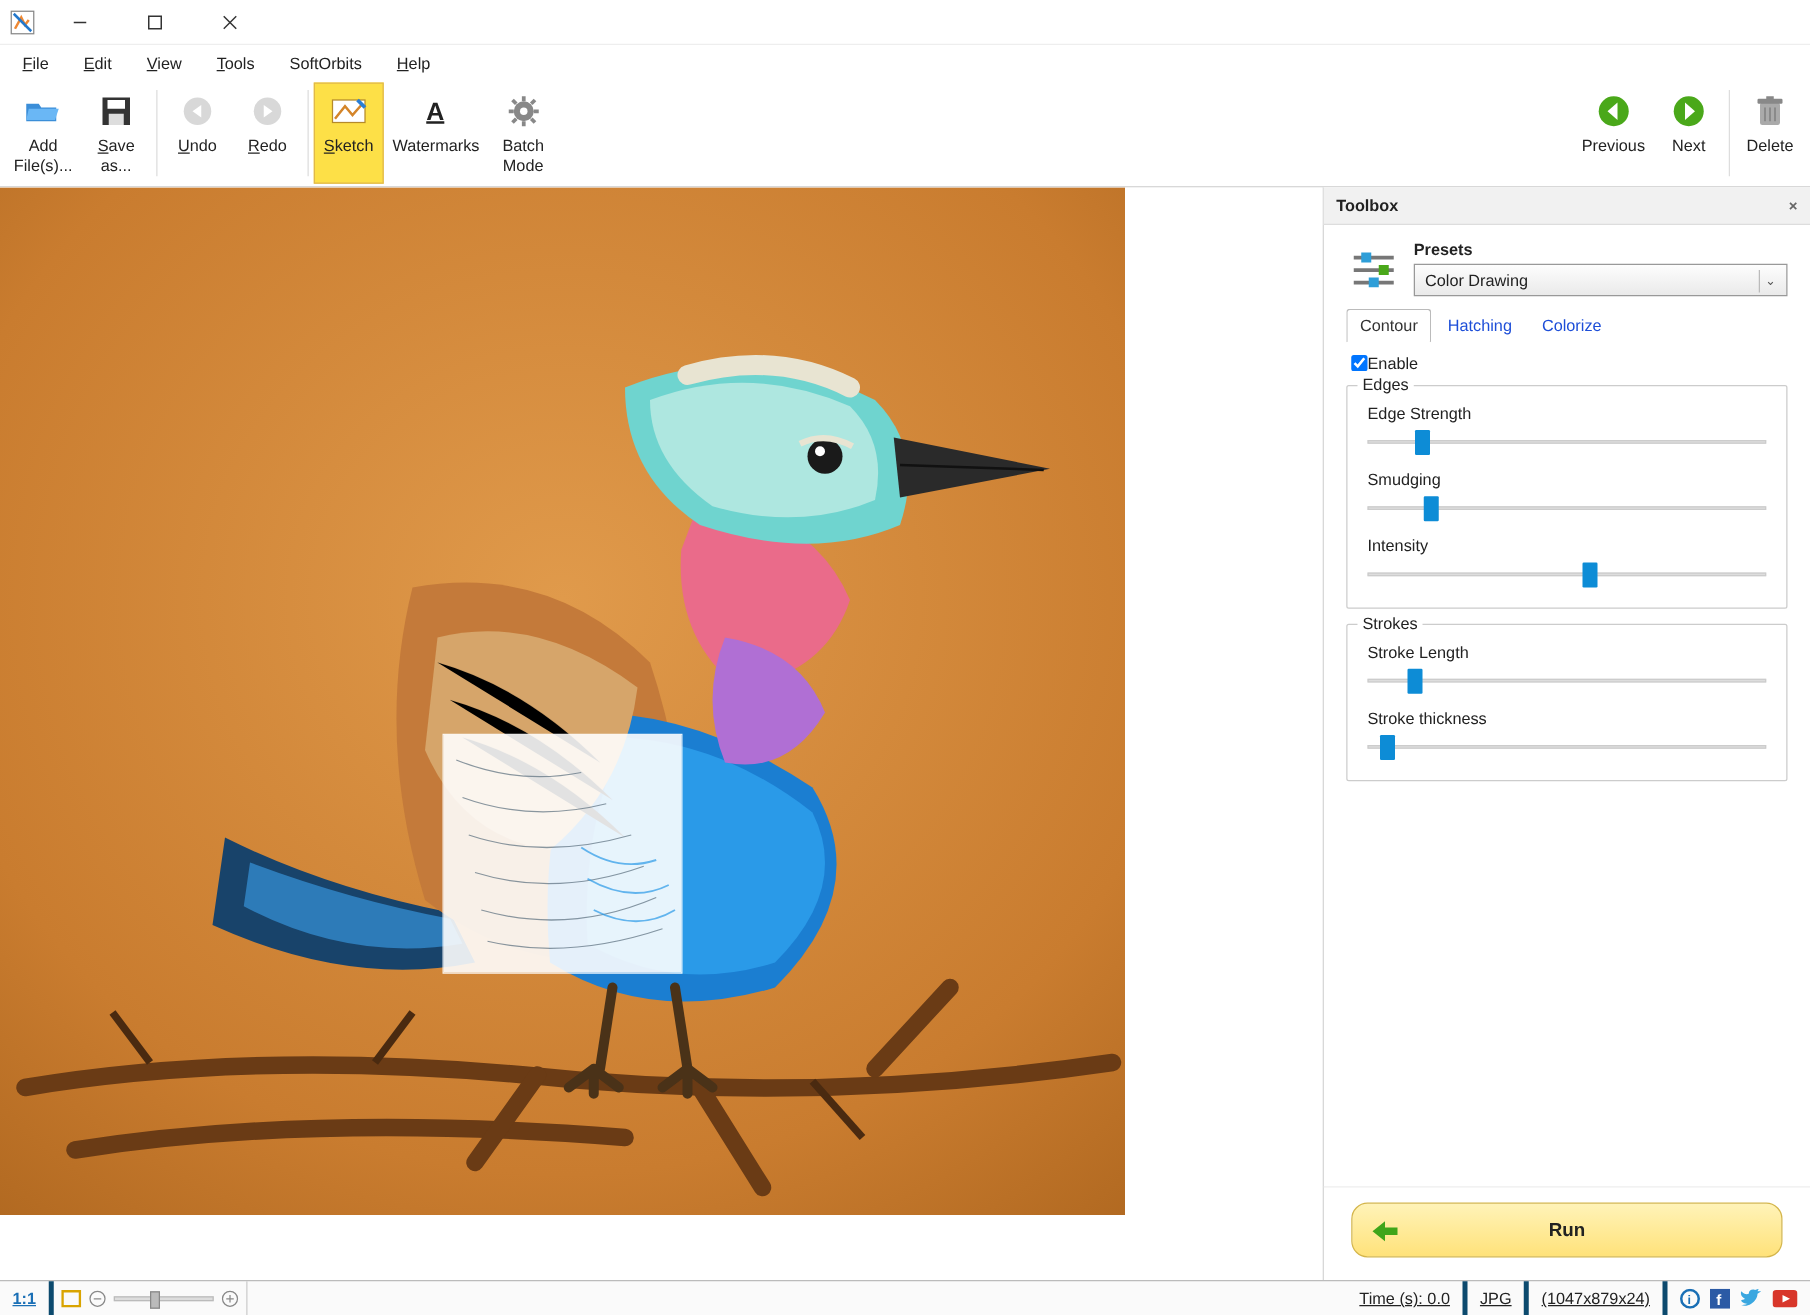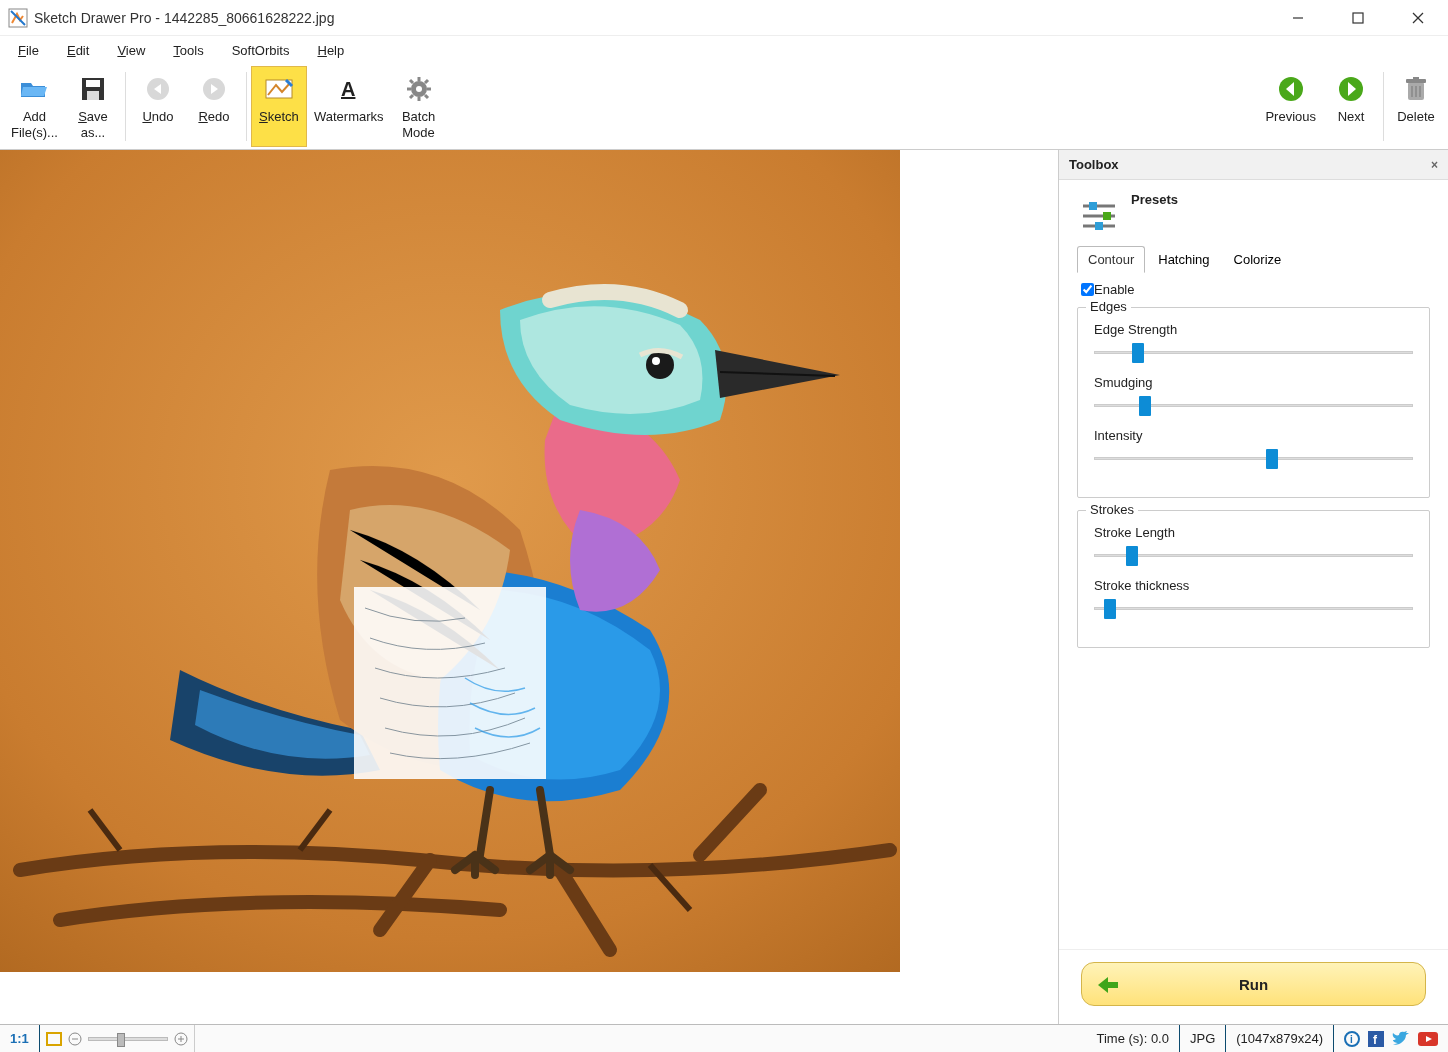--- a/index.html
+++ b/index.html
@@ -33,54 +33,53 @@
 .style-row .label { width: 84px; }
 .style-row .combo { flex: 1; display: flex; align-items: center; justify-content: center; border: 1px solid transparent; height: 24px; position: relative; }
 .style-row .combo .arrow { position: absolute; right: 2px; top: 3px; width: 16px; height: 16px; display: flex; align-items: center; justify-content: center; border: 1px solid #aaa; font-size: 9px; }
 .presets-row { display: flex; align-items: flex-start; gap: 10px; margin-bottom: 10px; }
 .presets-row .preset-icon { width: 44px; height: 44px; display: flex; align-items: center; justify-content: center; }
 .presets-row .preset-right { flex: 1; }
 .presets-row .preset-title { font-weight: 700; margin-bottom: 4px; }
 .presets-row .preset-combo { height: 26px; border: 1px solid #999; background: linear-gradient(#fdfdfd,#eaeaea); display: flex; align-items: center; padding: 0 8px; position: relative; }
 .presets-row .preset-combo .chev { position: absolute; right: 4px; top: 4px; width: 18px; height: 18px; display: flex; align-items: center; justify-content: center; border-left: 1px solid #bbb; font-size: 10px; color: #555;}
 .tabs { display: flex; gap: 2px; margin-bottom: 8px; border-bottom: 1px solid transparent; }
-.tabs .tab { padding: 5px 10px; border: 1px solid transparent; color: #000000; border-radius: 3px 3px 0 0; }
+.tabs .tab { padding: 5px 10px; border: 1px solid transparent; color: #1d4ed8; border-radius: 3px 3px 0 0; }
 .tabs .tab.active { border: 1px solid #bbb; border-bottom: 1px solid #fff; color: #333; background: #fff; }
 .enable-row { display: flex; align-items: center; gap: 0; margin: 6px 0 10px 4px; }
-.fieldset { border: 1px solid #ccc; border-radius: 2px; padding: 10px 12px 16px 12px; margin-bottom: 12px; position: relative; }
+.fieldset { border: 1px solid #ccc; border-radius: 2px; padding: 10px 12px 4px 12px; margin-bottom: 12px; position: relative; }
 .fieldset .legend { position: absolute; top: -9px; left: 8px; background: #fff; padding: 0 4px; font-size: 13px; }
 .slider-label { margin: 4px 0 4px 4px; }
 .slider { position: relative; height: 24px; margin: 0 4px 10px 4px; }
 .slider .track { position: absolute; left: 0; right: 0; top: 10px; height: 3px; background: #ddd; border: 1px solid #ccc; }
 .slider .thumb { position: absolute; top: 2px; width: 12px; height: 20px; background: #0d8cd6; border-radius: 1px; }
 .run-area { padding: 12px 22px 18px 22px; border-top: 1px solid #eee; }
 .run-btn { width: 100%; height: 44px; background: linear-gradient(#fff3b8,#ffe27a); border: 1px solid #d4b54a; border-radius: 13px; display: flex; align-items: center; justify-content: center; font-weight: 700; font-size: 15px; position: relative; }
 .run-btn .arrow-icon { position: absolute; left: 14px; top: 10px; }
 
 .statusbar { height: 28px; border-top: 1px solid #bbb; display: flex; align-items: center; background: #fafafa; font-size: 13px; }
-.statusbar .cell { padding: 0 10px; border-right: 1px solid #0c4a6e; height: 100%; display: flex; align-items: center; }
+.statusbar .cell { padding: 0 10px; border-right: 4px solid #0c4a6e; height: 100%; display: flex; align-items: center; text-decoration: underline; }
 .statusbar .zoom-area { display: flex; align-items: center; gap: 6px; padding: 0 6px; border-right: 1px solid #ccc; height: 100%; }
 .statusbar .zoom-track { width: 80px; height: 4px; background: #ddd; border: 1px solid #bbb; position: relative; }
 .statusbar .zoom-thumb { position: absolute; top: -5px; width: 8px; height: 14px; background: #bbb; border: 1px solid #888; }
 .statusbar .flex { flex: 1; }
 .statusbar .icons { display: flex; gap: 8px; padding: 0 10px; align-items: center; }
 svg { display: block; }
 </style>
 </head>
 <body>
 
 <div class="titlebar">
   <span class="app-icon">
     <svg width="20" height="20" viewBox="0 0 20 20">
         <rect x="1" y="1" width="18" height="18" fill="#fff" stroke="#888"></rect>
         <path d="M4 15 L9 6 L12 12 L15 8" stroke="#e83" fill="none" stroke-width="2"></path>
         <path d="M3 3 L17 17" stroke="#27c" stroke-width="2"></path>
       </svg>
   </span>
-  <span class="title">Sketch Drawer Pro - 1442285_80661628222.jpg</span>
   <div class="winbtn">
       <svg width="14" height="14">
         <line x1="2" y1="7" x2="12" y2="7" stroke="#333" stroke-width="1.2"></line>
       </svg>
     </div>
   <div class="winbtn">
       <svg width="14" height="14">
         <rect x="2" y="2" width="10" height="10" fill="none" stroke="#333" stroke-width="1.2"></rect>
       </svg>
     </div>
@@ -310,20 +309,24 @@
               <line x1="4" y1="8" x2="36" y2="8" stroke="#777" stroke-width="3"></line>
               <rect x="10" y="4" width="8" height="8" fill="#2e9ed8"></rect>
               <line x1="4" y1="18" x2="36" y2="18" stroke="#777" stroke-width="3"></line>
               <rect x="24" y="14" width="8" height="8" fill="#4aa81a"></rect>
               <line x1="4" y1="28" x2="36" y2="28" stroke="#777" stroke-width="3"></line>
               <rect x="16" y="24" width="8" height="8" fill="#2e9ed8"></rect>
             </svg>
         </div>
         <div class="preset-right">
           <div class="preset-title">Presets</div>
+          <div class="preset-combo">
+            <span>Color Drawing</span>
+            <span class="chev">⌄</span>
+          </div>
         </div>
       </div>
       <div class="tabs">
         <div class="tab active"><span>Contour</span></div>
         <div class="tab"><span>Hatching</span></div>
         <div class="tab"><span>Colorize</span></div>
       </div>
       <div class="enable-row">
         <input type="checkbox" checked="" style="">
         <span>Enable</span>

